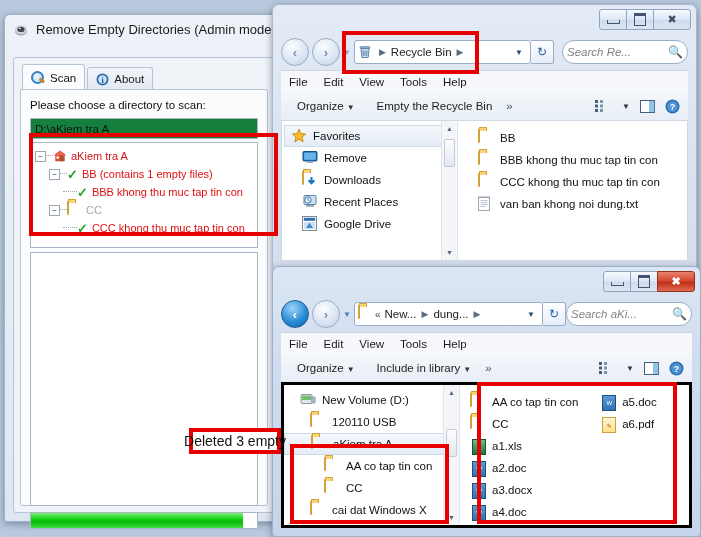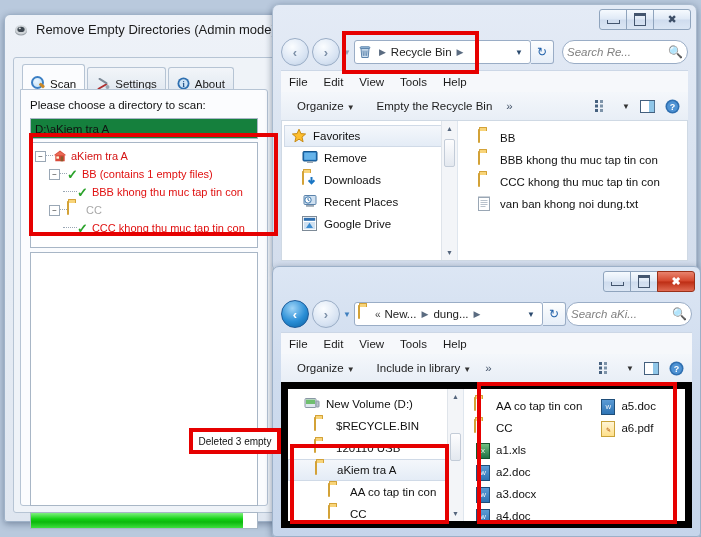--- a/index.html
+++ b/index.html
@@ -122,41 +122,41 @@
   .sb-thumb{
     position:absolute;left:2px;right:2px;height:26px;
     background:linear-gradient(180deg,#fdfdfe,#e3e8ef);border:1px solid #c3ccd8;border-radius:2px;
   }
 
   
   .redbox{position:absolute;border:4px solid #e60000;box-sizing:border-box;pointer-events:none;z-index:60;}
   .redlabel{
     position:absolute;border:4px solid #e60000;background:#fff;box-sizing:border-box;
     display:flex;align-items:center;justify-content:center;
-    font-size:10px;color:#111;z-index:61;white-space:nowrap;
+    font-size:14px;color:#111;z-index:61;white-space:nowrap;
   }
 
   
   .red-win{left:4px;top:14px;width:280px;height:508px;}
   .red-frame{
     position:absolute;inset:0;border-radius:6px 6px 3px 3px;
     background:linear-gradient(180deg,#eef2f8 0%,#e6ecf4 55%,#dfe6f0 100%);
     border:1px solid #9fb2c8;box-shadow:0 2px 7px rgba(20,40,70,.4);
   }
   .red-title{position:absolute;left:32px;top:8px;font-size:13px;color:#1b1b1b;white-space:nowrap;}
   .red-appico{
     position:absolute;left:10px;top:9px;width:15px;height:13px;
   }
   .red-client{
     position:absolute;left:9px;top:43px;right:9px;bottom:9px;
     background:#eff3f8;border:1px solid #b6c4d4;border-radius:3px;
   }
   .tabs{position:absolute;left:8px;top:6px;display:flex;align-items:flex-end;}
   .tab{
-    height:22px;display:flex;align-items:flex-end;padding:0 8px;font-size:11.5px;color:#1b1b1b;
+    height:22px;display:flex;align-items:center;padding:0 8px;font-size:11.5px;color:#1b1b1b;
     border:1px solid #b6c4d4;border-bottom:none;border-radius:3px 3px 0 0;
     background:linear-gradient(180deg,#f2f5f9,#e2e9f1);margin-right:2px;white-space:nowrap;
   }
   .tab.active{
     background:#fbfcfe;height:25px;color:#111;
   }
   .tabpanel{
     position:absolute;left:6px;right:6px;top:31px;bottom:6px;
     background:#fbfcfe;border:1px solid #b6c4d4;border-radius:0 3px 3px 3px;
   }
@@ -205,30 +205,20 @@
     </svg>
   </div>
   <div class="red-title">Remove Empty Directories (Admin mode)</div>
 
   <div class="red-client">
 
     <div class="tabs">
       <div class="tab active">
         <span class="mag"></span>
         <span style="margin-left:5px">Scan</span>
-      </div>
-      <div class="tab">
-        <span style="flex:none;line-height:0">
-          <svg width="14" height="12" viewBox="0 0 14 12">
-            <rect x="1" y="7.5" width="11" height="2" rx="1" fill="#b03030" transform="rotate(-30 6.5 8.5)"></rect>
-            <rect x="2" y="2" width="10" height="2" rx="1" fill="#7d8a97" transform="rotate(32 7 3)"></rect>
-            <circle cx="11.5" cy="9" r="2" fill="#9aa7b4"></circle>
-          </svg>
-        </span>
-        <span style="margin-left:5px">Settings</span>
       </div>
       <div class="tab">
         <span style="flex:none;line-height:0">
           <svg width="13" height="13" viewBox="0 0 13 13">
             <circle cx="6.5" cy="6.5" r="6" fill="#2e6fb0"></circle>
             <circle cx="6.5" cy="6.5" r="4.2" fill="#cfe4f7"></circle>
             <text x="6.5" y="9.6" font-size="8" font-family="Liberation Serif, serif" font-weight="bold" fill="#1a4f86" text-anchor="middle">i</text>
           </svg>
         </span>
         <span style="margin-left:5px">About</span>
@@ -544,39 +534,35 @@
       <span style="line-height:0">
         <svg width="15" height="15" viewBox="0 0 15 15">
             <circle cx="7.5" cy="7.5" r="7" fill="#2f6fb0"></circle>
             <circle cx="7.5" cy="7.5" r="5.4" fill="#4f93d4"></circle>
             <text x="7.5" y="11" font-size="9" font-weight="bold" fill="#fff" text-anchor="middle" font-family="Liberation Sans, sans-serif">?</text>
           </svg>
       </span>
     </span>
   </div>
 
-  <div class="expl-body" style="top:116px;left:9px;right:9px;bottom:9px;position:absolute;border:7px solid #000000;box-sizing:border-box">
+  <div class="expl-body" style="top:116px;left:9px;right:9px;bottom:9px;position:absolute;border:3px solid #000000;box-sizing:border-box">
     <div class="navpane" style="width:175px">
       <div style="padding-top:4px">
         <div class="row" style="padding-left:16px">
           <span class="ico" style="line-height:0">
             <svg width="16" height="14" viewBox="0 0 16 14">
                 <rect x="1" y="2.5" width="11" height="9" rx="1" fill="#dfe7ef" stroke="#8a97a5"></rect>
                 <rect x="2" y="3.6" width="9" height="4.4" fill="#6fbf6f"></rect>
                 <rect x="12" y="5" width="3" height="6" rx=".6" fill="#b9c2cc" stroke="#8a97a5"></rect>
               </svg>
           </span>
           <span>New Volume (D:)</span>
         </div>
         <div class="row" style="padding-left:26px">
           <span class="ico"><span class="fold"></span></span>
-          <span>$RECYCLE.BIN</span>
-        </div>
-        <div class="row" style="padding-left:26px">
-          <span class="ico"><span class="fold"></span></span>
           <span>120110 USB</span>
         </div>
         <div class="row sel" style="padding-left:26px;margin-right:2px">
           <span class="ico"><span class="fold"></span></span>
           <span>aKiem tra A</span>
         </div>
         <div class="row" style="padding-left:40px">
           <span class="ico"><span class="fold"></span></span>
           <span>AA co tap tin con</span>
         </div>

